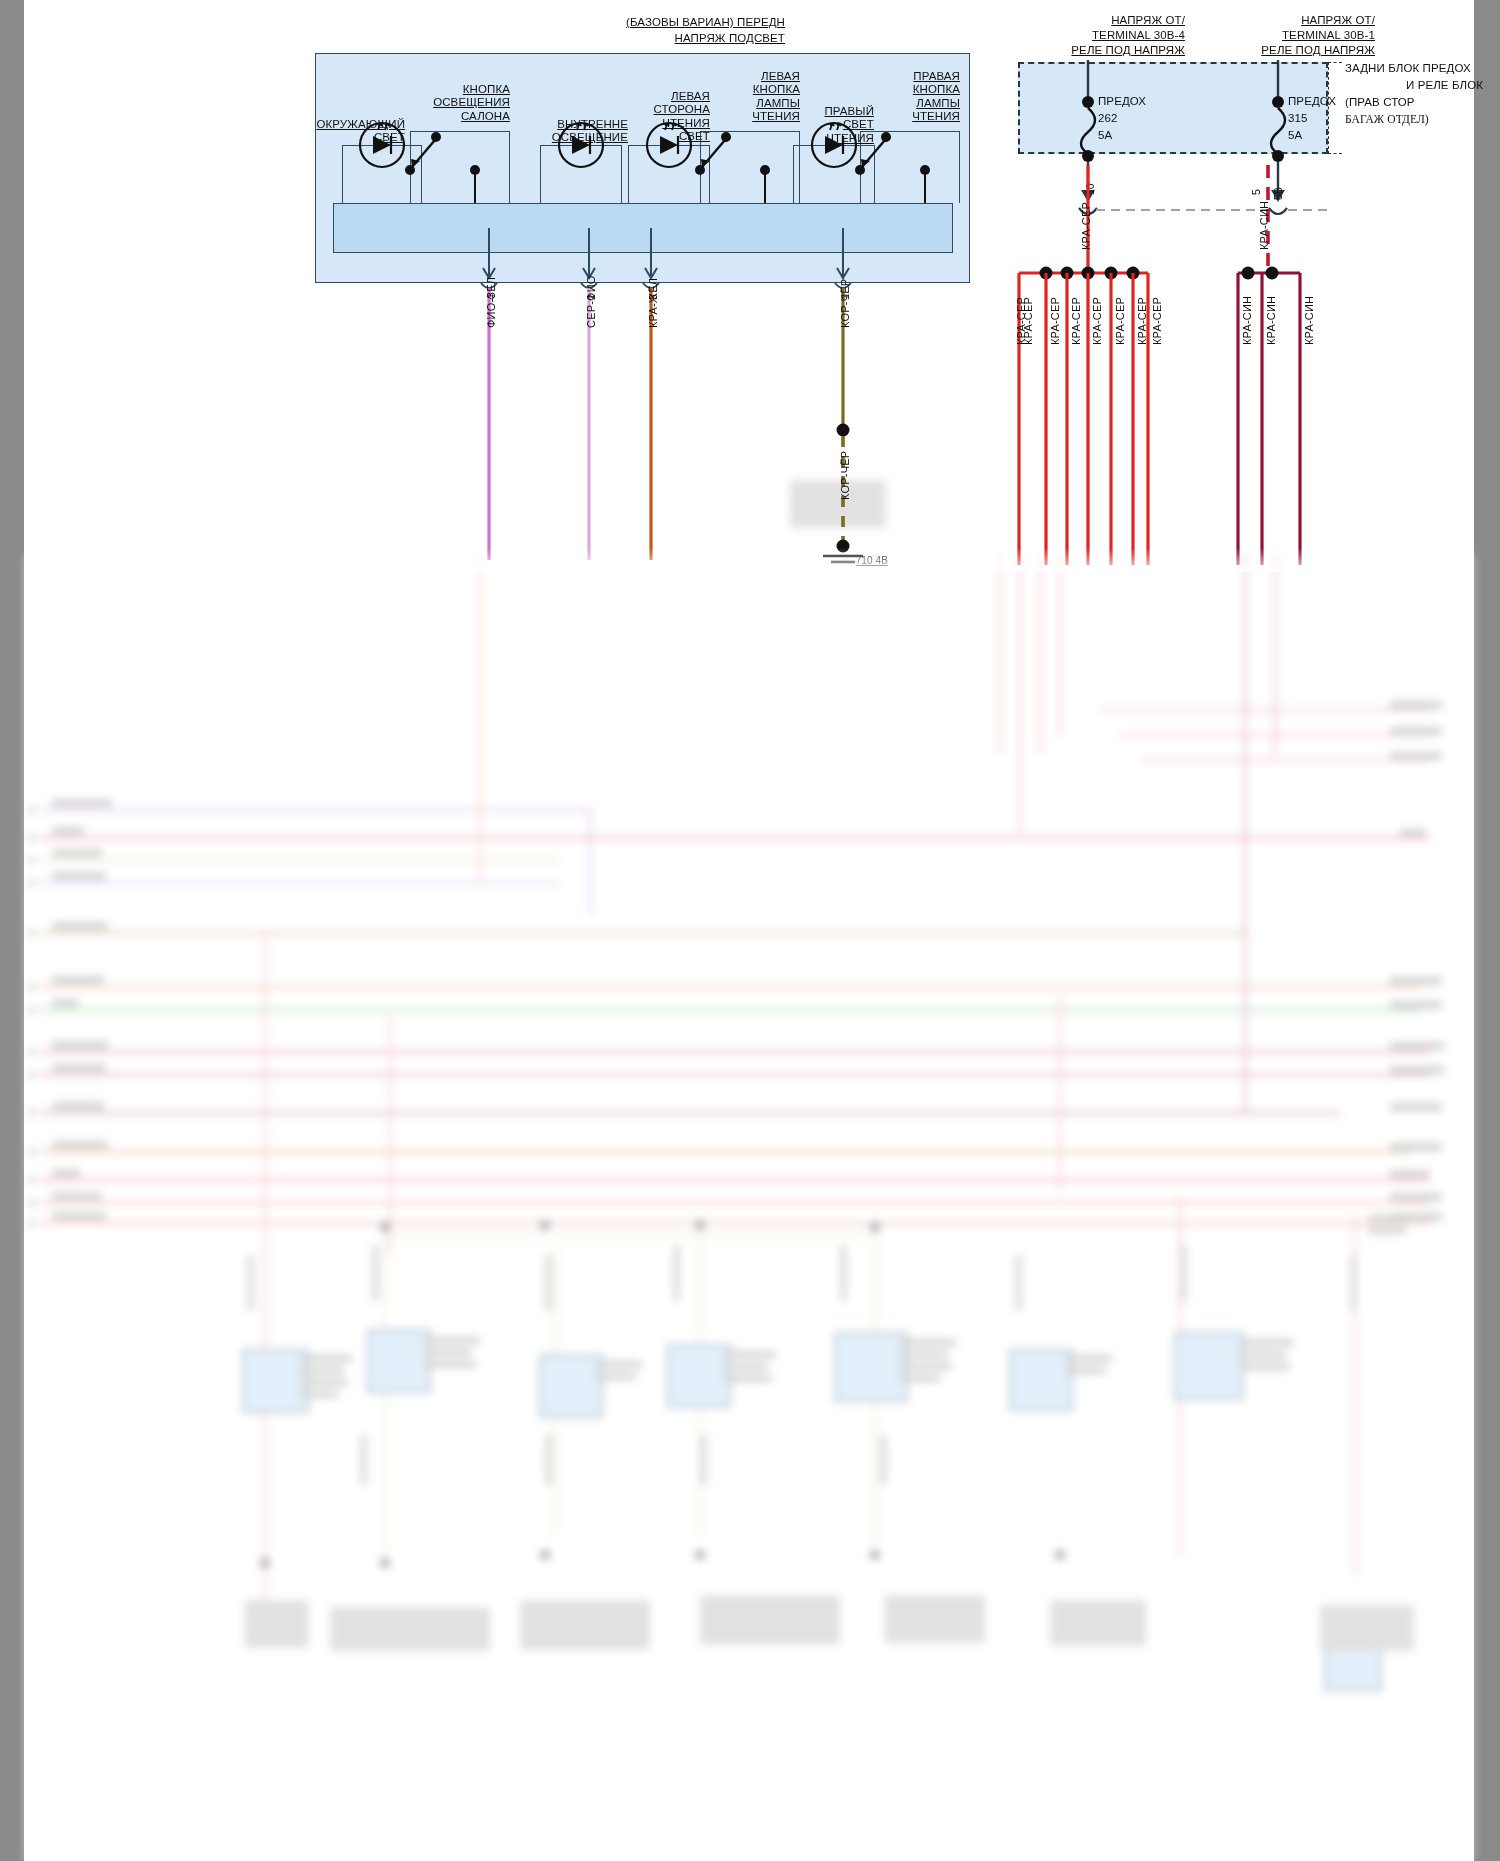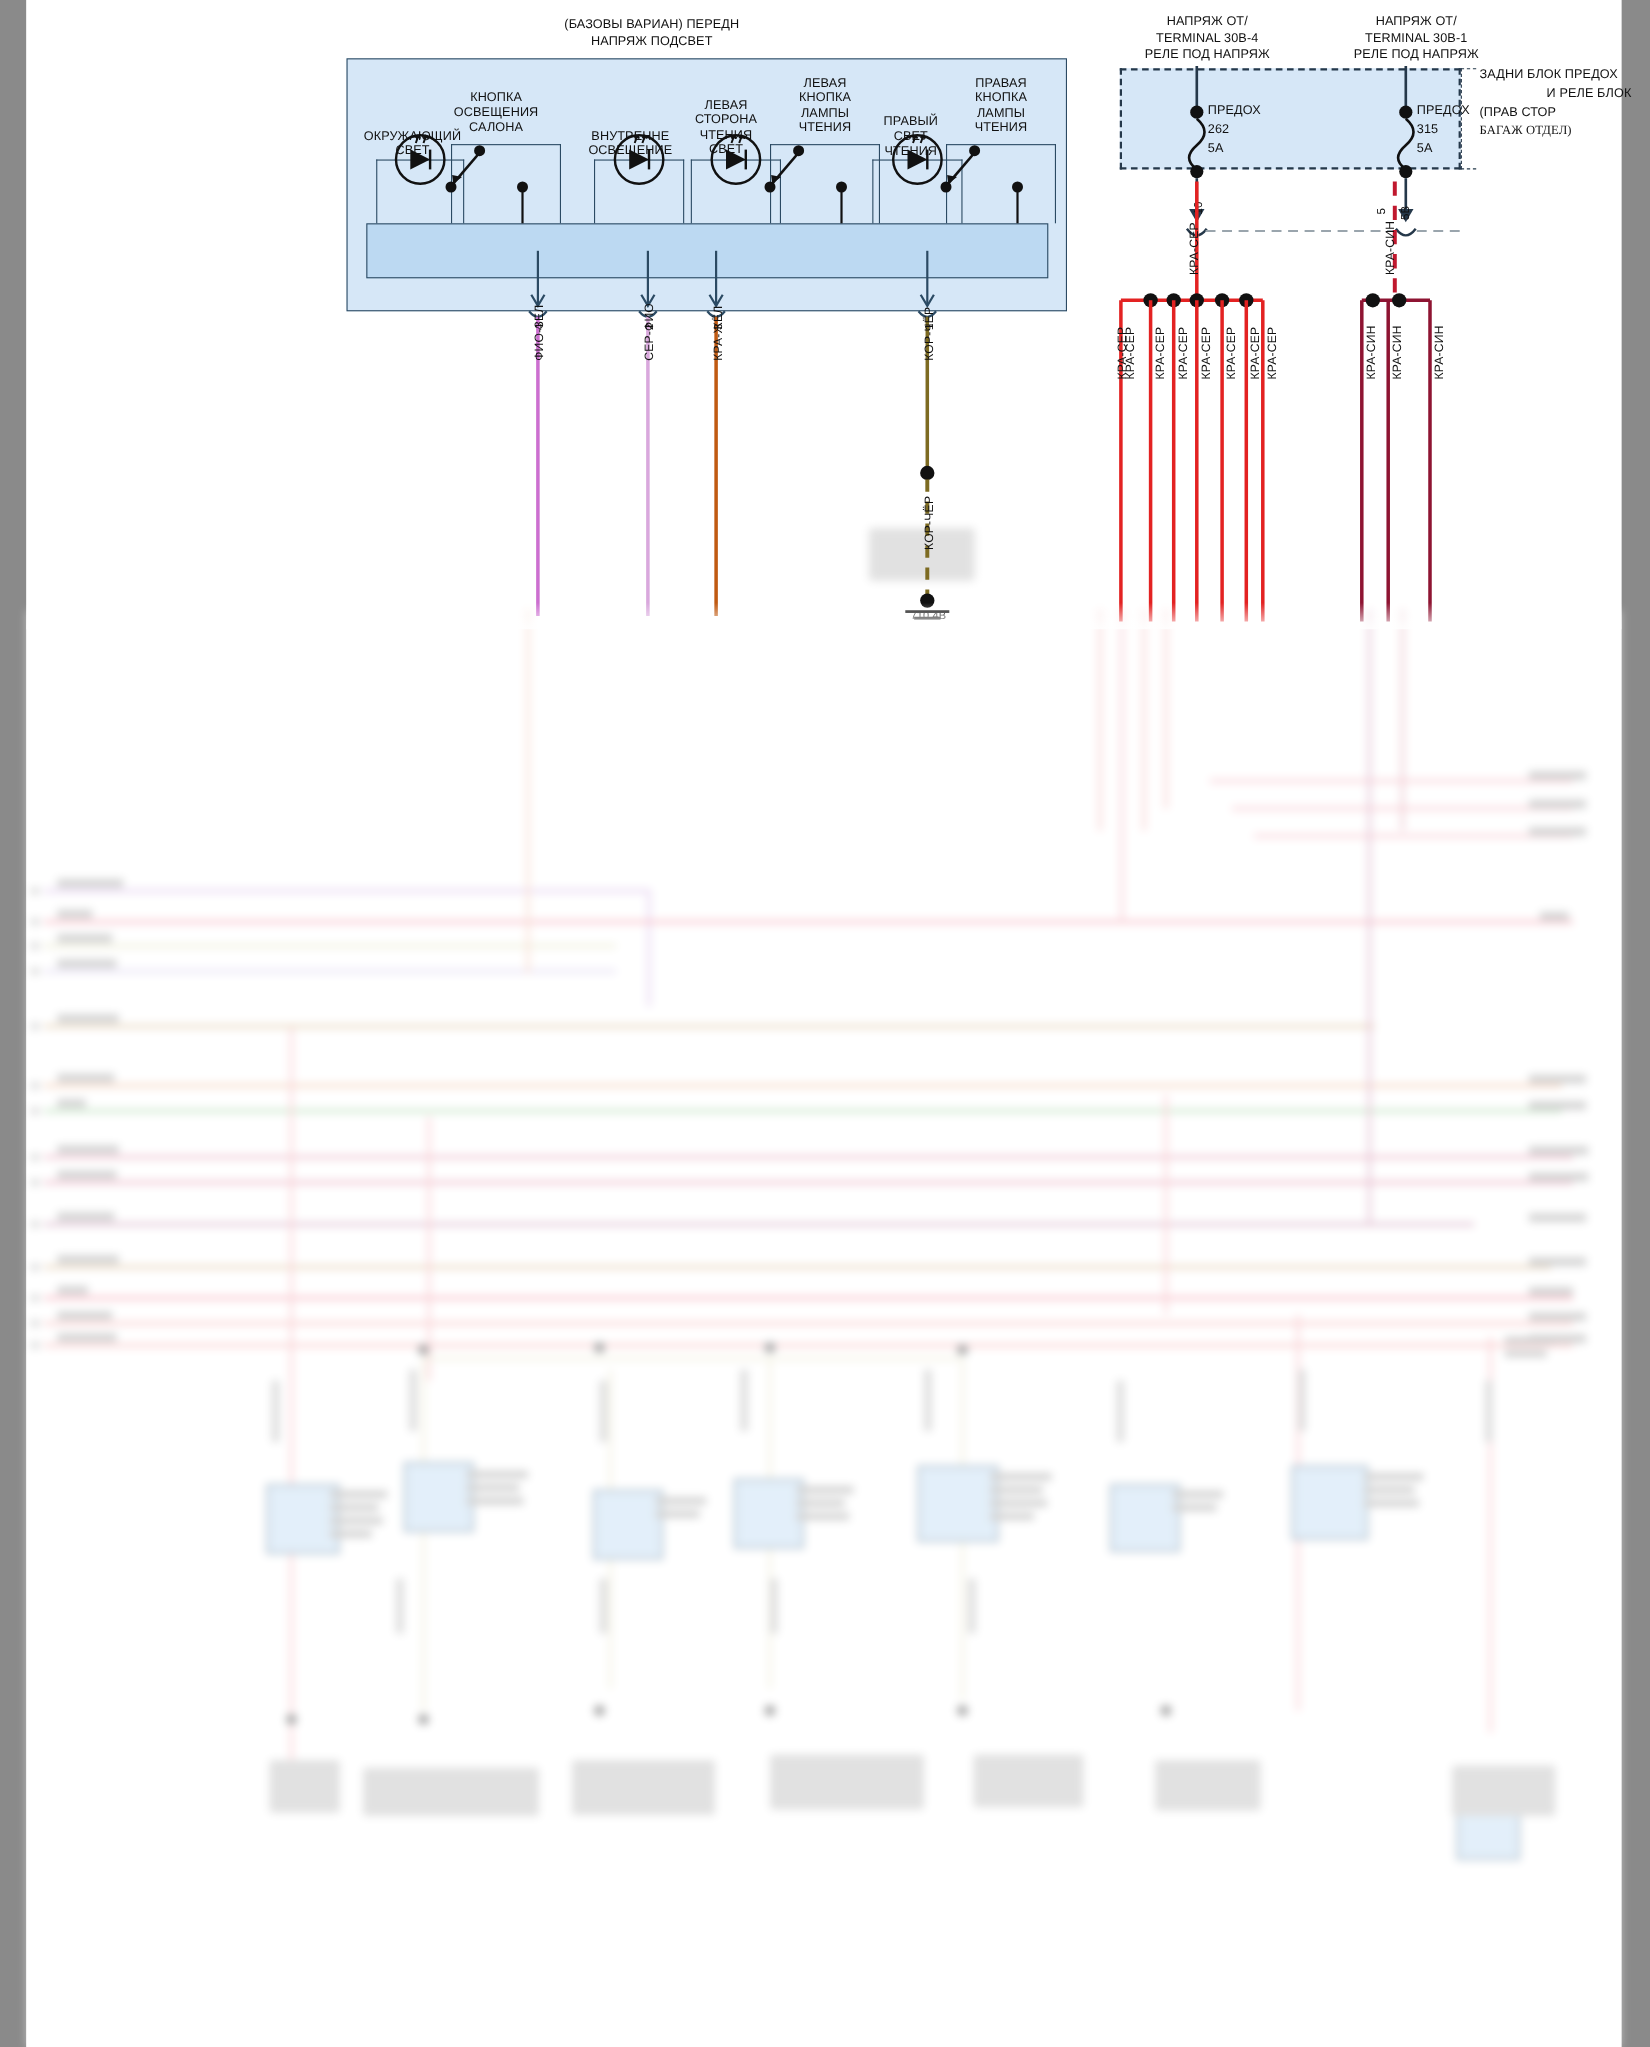--- a/index.html
+++ b/index.html
@@ -38,21 +38,21 @@
   
   svg { display: block; overflow: visible; }
   .lbl {
     position: absolute;
     font-size: 11.5px;
     color: #111;
     line-height: 1.16;
     white-space: pre;
     letter-spacing: .1px;
   }
-  .lbl.c { text-align: center; }
+  .lbl.c { text-align: right; text-decoration: underline; }
   .lbl.l { text-align: right; }
   .vlbl {
     position: absolute;
     font-size: 11px;
     color: #111;
     white-space: nowrap;
     transform-origin: 0 0;
     transform: rotate(-90deg);
     letter-spacing: .2px;
   }
@@ -332,21 +332,21 @@
     <circle cx="450" cy="117" r="5" fill="#111"></circle>
     <line x1="450" y1="117" x2="450" y2="150" stroke="#111" stroke-width="2"></line>
 
     <use href="#ledsym" x="519" y="92"></use>
 
     <use href="#switchsym" x="571" y="84"></use>
     <circle cx="610" cy="117" r="5" fill="#111"></circle>
     <line x1="610" y1="117" x2="610" y2="150" stroke="#111" stroke-width="2"></line>
   </svg>
 
-  <div class="lbl c" style="left:305px; top:118px; width:100px;margin-left:20px;" style-hint="two-line">ОКРУЖАЮЩИЙ<br>СВЕТ</div>
+  <div class="lbl c" style="left:305px; top:118px; width:100px;" style-hint="two-line">ОКРУЖАЮЩИЙ<br>СВЕТ</div>
 
   <div class="lbl c" style="left:392px; top:83px; width:118px;">КНОПКА<br>ОСВЕЩЕНИЯ<br>САЛОНА</div>
 
   <div class="lbl c" style="left:518px; top:118px; width:110px;">ВНУТРЕННЕ<br>ОСВЕЩЕНИЕ</div>
 
   <div class="lbl c" style="left:610px; top:90px; width:100px;">ЛЕВАЯ<br>СТОРОНА<br>ЧТЕНИЯ<br>СВЕТ</div>
 
   <div class="lbl c" style="left:700px; top:70px; width:100px;">ЛЕВАЯ<br>КНОПКА<br>ЛАМПЫ<br>ЧТЕНИЯ</div>
 
   <div class="lbl c" style="left:782px; top:105px; width:92px;">ПРАВЫЙ<br>СВЕТ<br>ЧТЕНИЯ</div>

